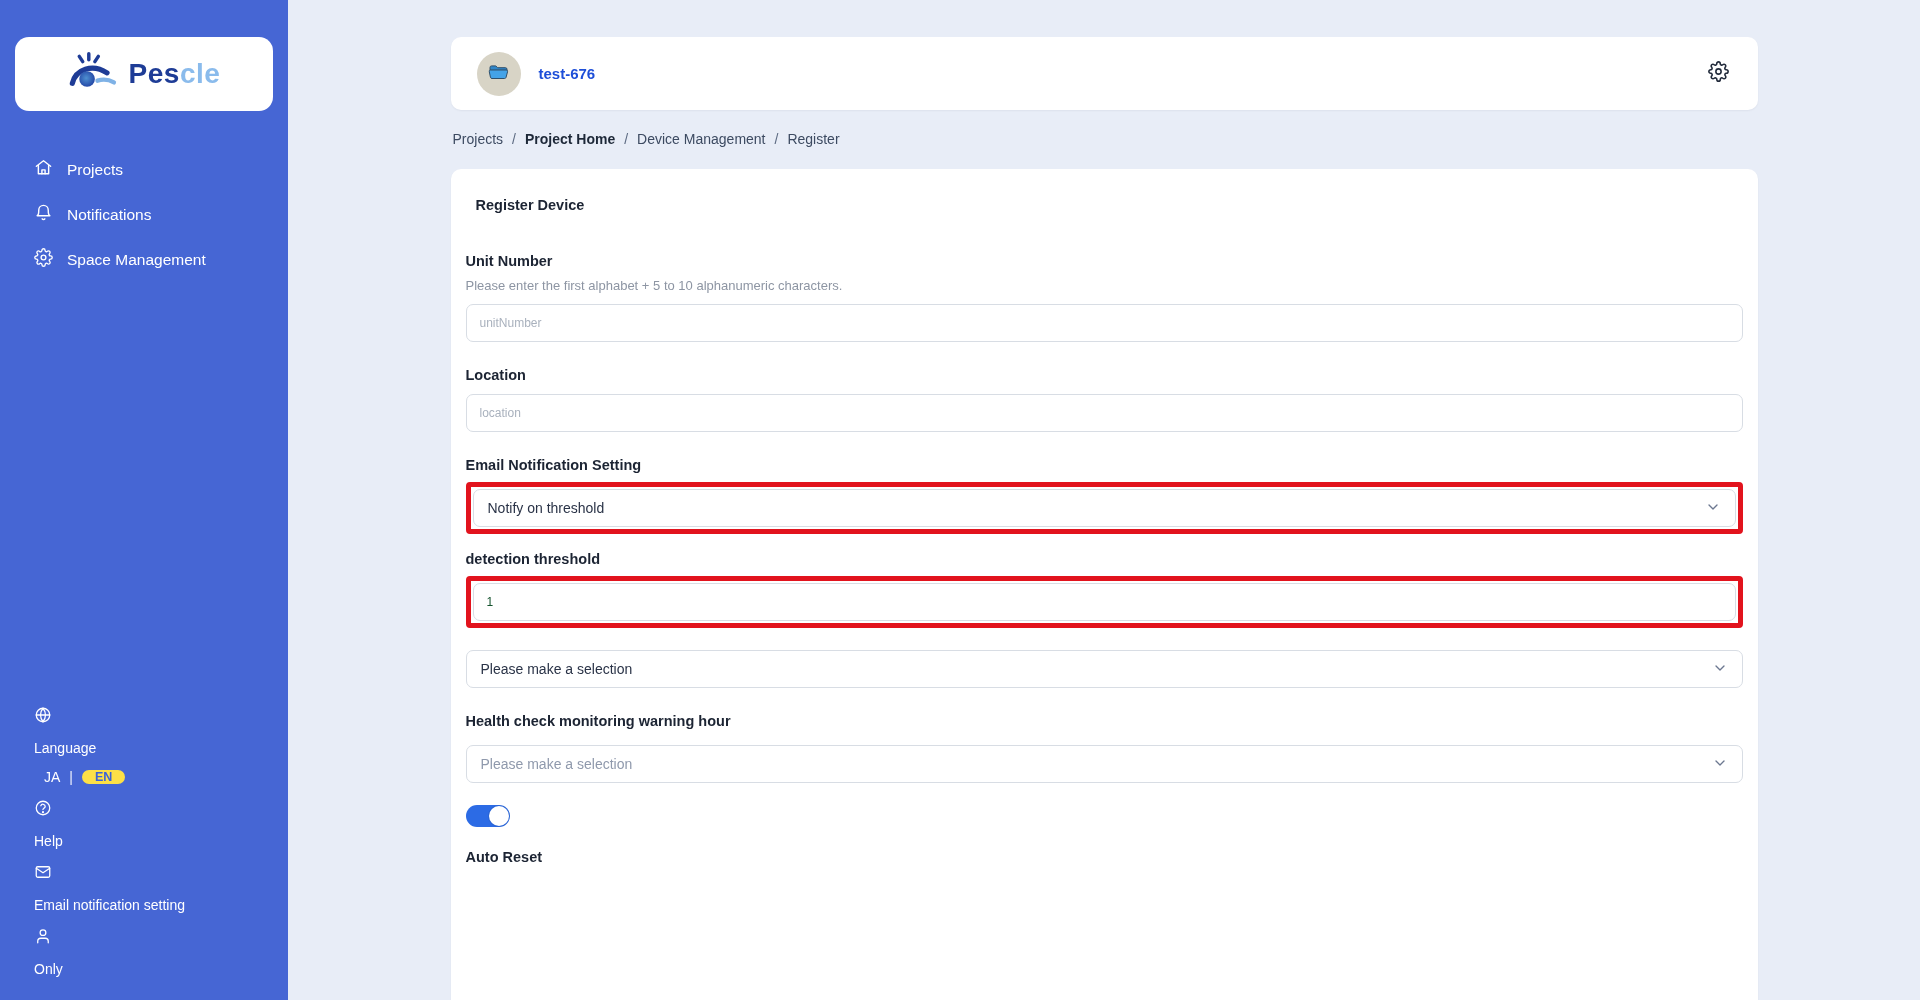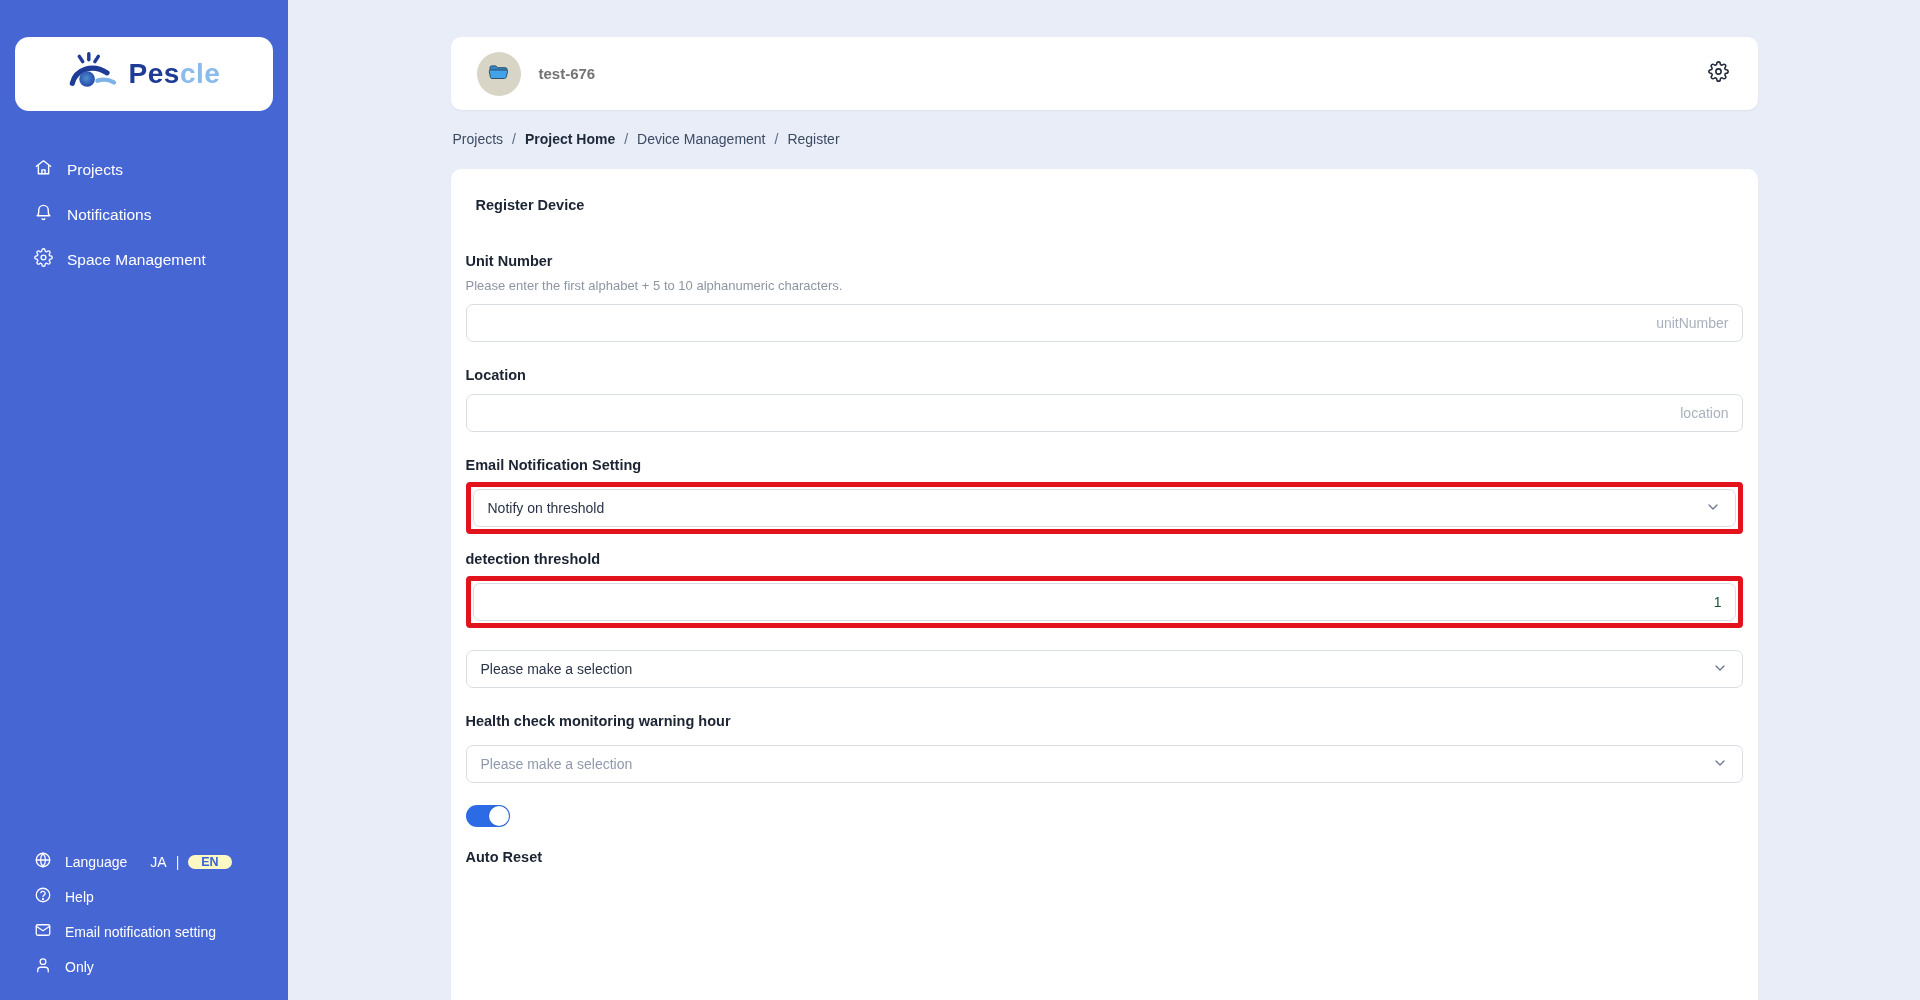--- a/index.html
+++ b/index.html
@@ -26,46 +26,46 @@
   .logo-text .p1 { color: #1e3c96; }
   .logo-text .p2 { color: #8abbec; }
   .nav { margin-top: 36px; }
   .nav-item {
     display: flex; align-items: center; gap: 14px;
     padding: 11px 10px 11px 34px; font-size: 15.5px; cursor: pointer;
   }
   .nav-item svg { width: 19px; height: 19px; flex-shrink: 0; }
   .sidebar-footer { position: absolute; left: 0; right: 0; bottom: 16px; }
   .footer-item {
-    display: flex; align-items: center; gap: 13px;
-    padding: 7px 10px 7px 34px; font-size: 14px; cursor: pointer;
+    display: flex; align-items: flex-start; gap: 13px;
+    padding: 7px 10px 7px 34px; font-size: 14px; cursor: pointer; flex-direction: column;
   }
   .footer-item svg { width: 18px; height: 18px; flex-shrink: 0; }
   .lang-extra { display: flex; align-items: center; gap: 9px; margin-left: 10px; }
   .lang-ja { font-size: 14px; }
   .lang-sep { font-size: 14px; opacity: 0.9; }
   .lang-pill {
-    background: #fef9c3; color: #3a62d8; font-size: 12.5px; font-weight: 700;
+    background: #fde047; color: #3a62d8; font-size: 12.5px; font-weight: 700;
     border-radius: 11px; padding: 0 13px; cursor: pointer;
   }
 
   
   .main { flex: 1; display: flex; flex-direction: column; align-items: center; }
   .container { width: 1307px; }
   .header-card {
     margin-top: 37px; height: 73px; background: #ffffff; border-radius: 10px;
     display: flex; align-items: center; justify-content: space-between;
     padding: 0 26px; box-shadow: 0 1px 2px rgba(16,24,40,0.05);
   }
   .header-left { display: flex; align-items: center; gap: 18px; }
   .avatar {
     width: 44px; height: 44px; border-radius: 50%; background: #d8d4c6;
     display: flex; align-items: center; justify-content: center; flex-shrink: 0;
   }
-  .project-name { font-size: 15px; font-weight: 700; color: #737373; text-align: center; }
+  .project-name { font-size: 15px; font-weight: 700; color: #1d4ed8; text-align: center; }
   .gear-btn { width: 26px; height: 26px; display: flex; align-items: center; justify-content: center; cursor: pointer; color: #212a3a; }
   .gear-btn svg { width: 21px; height: 21px; }
 
   .breadcrumb {
     margin-top: 21px; display: flex; align-items: center; gap: 9px;
     font-size: 14px; color: #3c4a61; padding-left: 2px;
   }
   .crumb { cursor: pointer; }
   .crumb.bold { font-weight: 700; color: #1d2838; }
   .crumb-sep { color: #5c6a82; }
@@ -77,23 +77,22 @@
   }
   .form-title { font-size: 14.5px; font-weight: 700; margin: 4px 0 0 10px; color: #1c2433; }
 
   .label { font-size: 14.5px; font-weight: 700; color: #1c2433; }
   .helper { font-size: 13px; color: #8d95a3; margin-top: 9px; }
   .desc { font-size: 13px; color: #8d95a3; line-height: 16px; margin-top: 10px; }
 
   .text-input {
     display: block; width: 100%; height: 38px; margin-top: 11px;
     border: 1px solid #d8dde4; border-radius: 7px; padding: 0 13px;
-    font-size: 14px; color: #14532d; background: #ffffff; outline: none;
+    font-size: 12px; color: #14532d; background: #ffffff; outline: none;
     font-family: "Liberation Sans", "DejaVu Sans", sans-serif;
-    text-align: right;
   }
   .text-input::placeholder { color: #a9b1bd; }
 
   .select {
     height: 38px; margin-top: 16px; border: 1px solid #d8dde4; border-radius: 7px;
     background: #ffffff; display: flex; align-items: center; justify-content: space-between;
     padding: 0 14px; font-size: 14px; cursor: pointer;
   }
   .select .value { color: #2a3347; }
   .select .value.placeholder { color: #8f99ac; }

